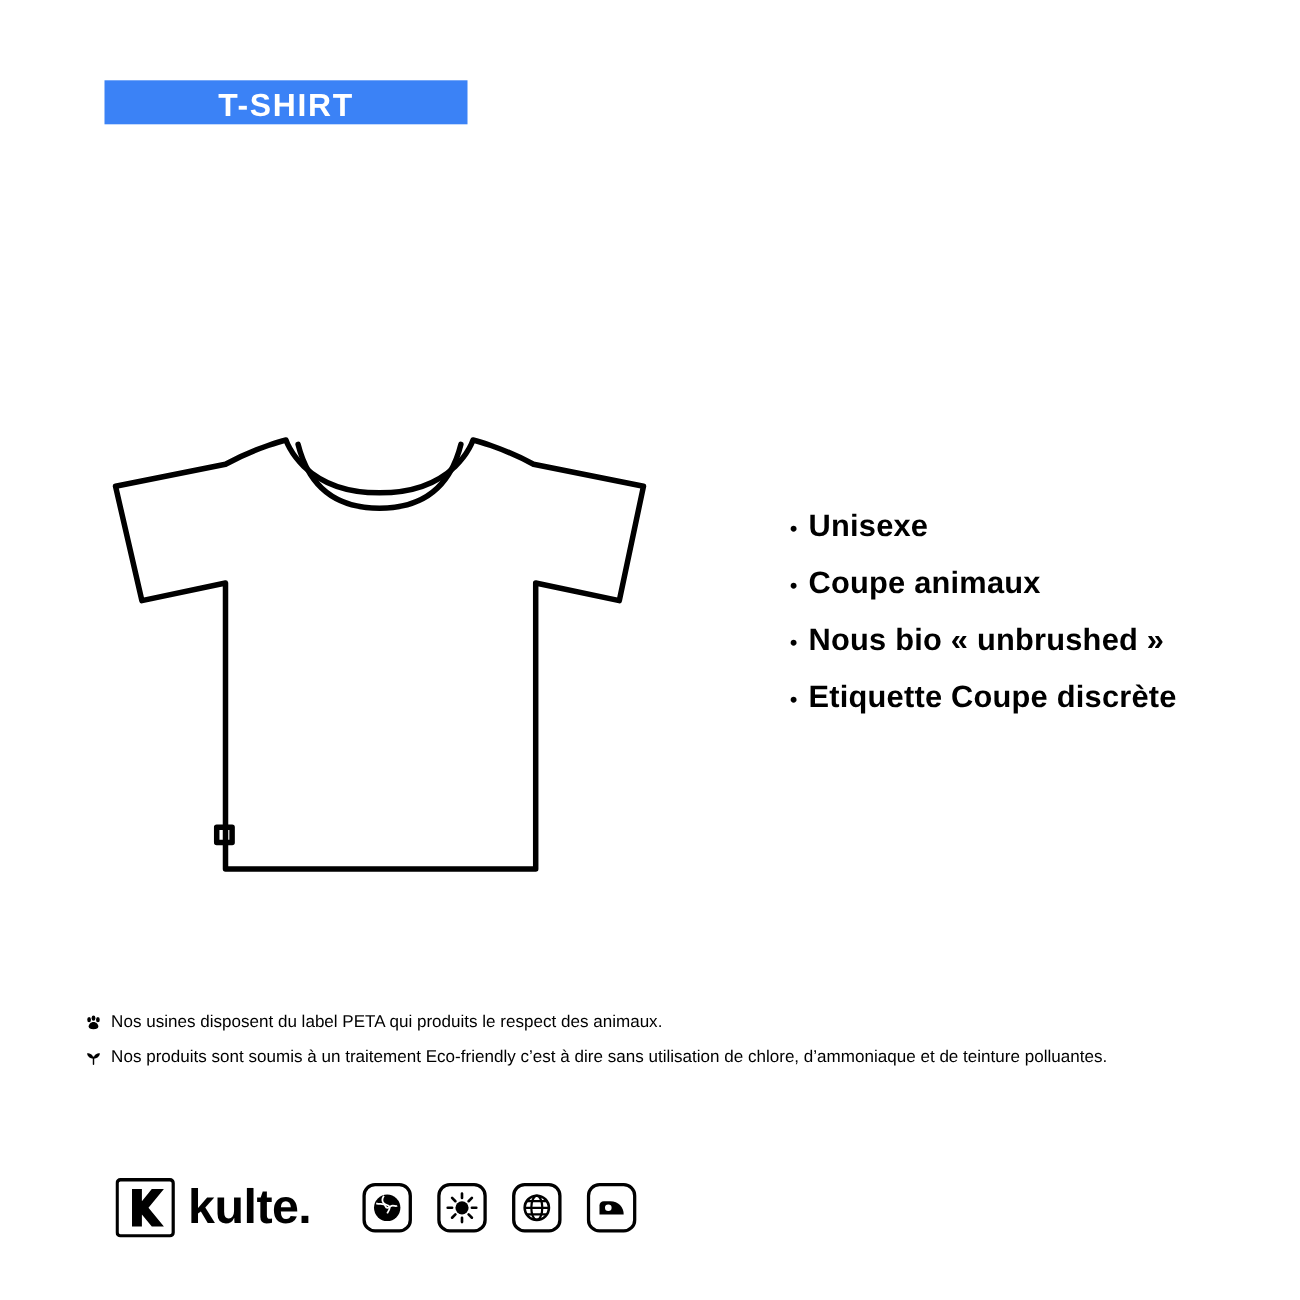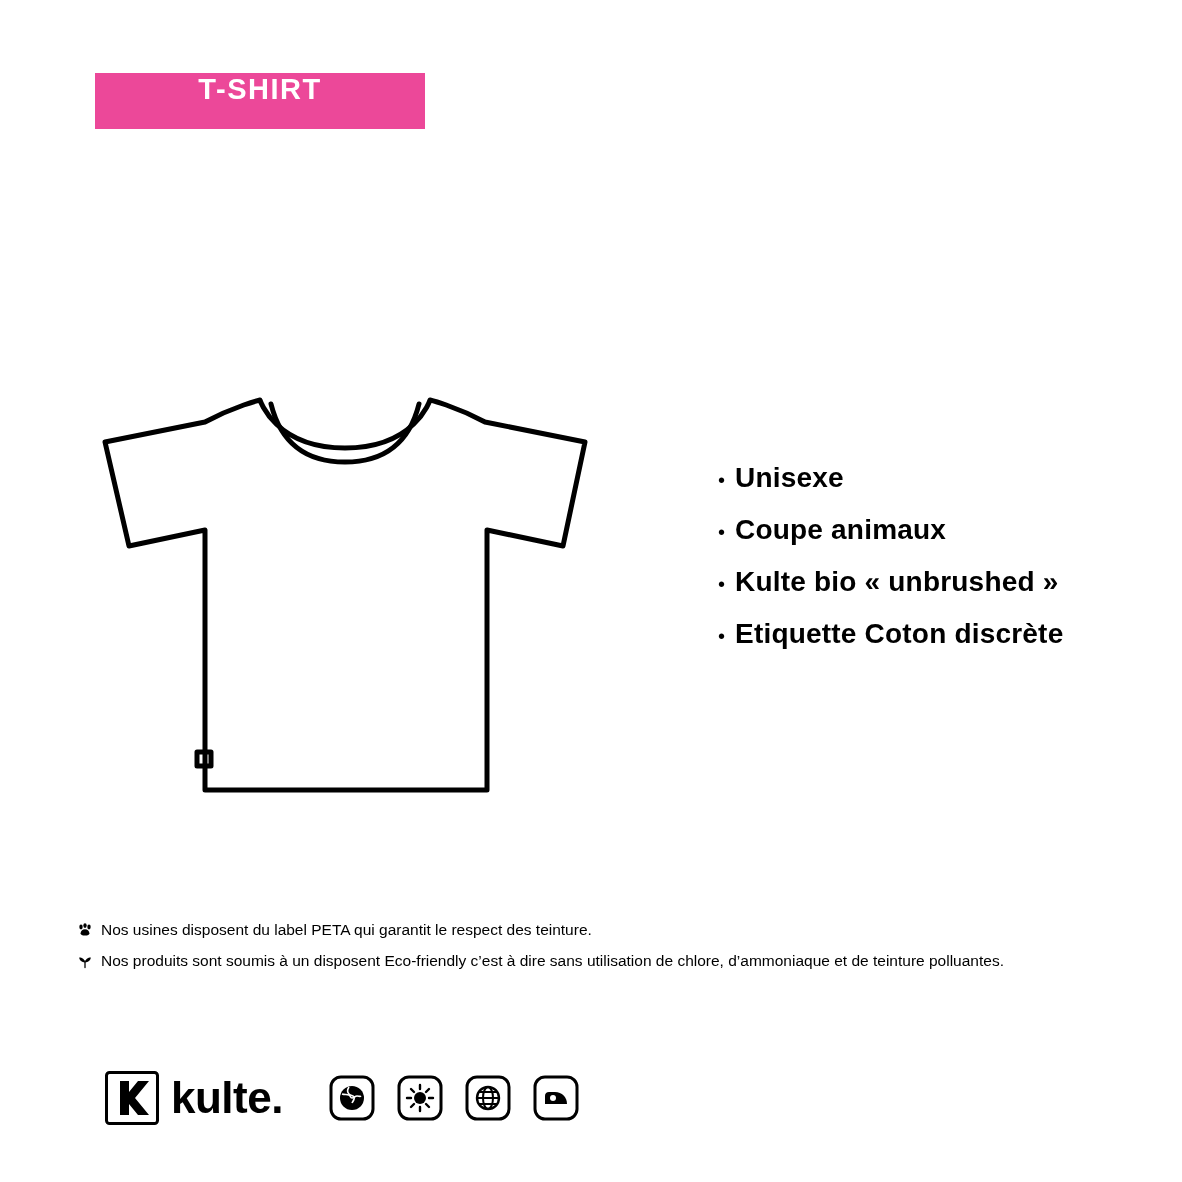--- a/index.html
+++ b/index.html
@@ -15,24 +15,24 @@
     color: #000000;
     overflow: hidden;
   }
 
   
   .title-banner {
     position: absolute;
     left: 95px;
     top: 73px;
     width: 330px;
-    height: 56px;
-    background: #ec4899;
-    display: flex;
-    align-items: flex-start;
+    height: 40px;
+    background: #3b82f6;
+    display: flex;
+    align-items: flex-end;
     justify-content: center;
   }
   .title-banner .title-text {
     color: #ffffff;
     font-size: 29px;
     font-weight: bold;
     letter-spacing: 1.5px;
     font-family: "Liberation Sans", sans-serif;
   }
 
@@ -168,52 +168,52 @@
   <div class="feature-row">
     <span class="bullet">•</span>
     <span class="feature-label">Unisexe</span>
   </div>
   <div class="feature-row">
     <span class="bullet">•</span>
     <span class="feature-label">Coupe animaux</span>
   </div>
   <div class="feature-row">
     <span class="bullet">•</span>
-    <span class="feature-label">Kulte bio « unbrushed »</span>
-  </div>
-  <div class="feature-row">
-    <span class="bullet">•</span>
-    <span class="feature-label">Etiquette Coton discrète</span>
+    <span class="feature-label">Nous bio « unbrushed »</span>
+  </div>
+  <div class="feature-row">
+    <span class="bullet">•</span>
+    <span class="feature-label">Etiquette Coupe discrète</span>
   </div>
 </div>
 
 <div class="notes">
 
   <div class="note-row">
     <span class="note-icon">
       <svg width="16" height="16" viewBox="0 0 16 16" fill="#000000" xmlns="http://www.w3.org/2000/svg">
         <ellipse cx="4" cy="5" rx="1.7" ry="2.4"></ellipse>
         <ellipse cx="8" cy="3.6" rx="1.7" ry="2.4"></ellipse>
         <ellipse cx="12" cy="5" rx="1.7" ry="2.4"></ellipse>
         <path d="M8 7.2c2.6 0 4.4 2.2 4.4 4 0 1.7-1.6 2.4-4.4 2.4S3.6 12.9 3.6 11.2c0-1.8 1.8-4 4.4-4z"></path>
       </svg>
     </span>
-    <span class="note-text">Nos usines disposent du label PETA qui garantit le respect des teinture.</span>
+    <span class="note-text">Nos usines disposent du label PETA qui produits le respect des animaux.</span>
   </div>
 
 
   <div class="note-row">
     <span class="note-icon">
       <svg width="16" height="16" viewBox="0 0 16 16" fill="none" stroke="#000000" stroke-width="1.3" stroke-linecap="round" xmlns="http://www.w3.org/2000/svg">
         <path d="M8 14.5V8"></path>
         <path d="M8 9.4C4.8 9.4 2.4 7.6 2.2 4.6c3 0 5.5 1.6 5.8 4.8z" fill="#000000" stroke="none"></path>
         <path d="M8 9.4c3.2 0 5.6-1.8 5.8-4.8-3 0-5.5 1.6-5.8 4.8z" fill="#000000" stroke="none"></path>
       </svg>
     </span>
-    <span class="note-text">Nos produits sont soumis à un disposent Eco-friendly c’est à dire sans utilisation de chlore, d’ammoniaque et de teinture polluantes.</span>
+    <span class="note-text">Nos produits sont soumis à un traitement Eco-friendly c’est à dire sans utilisation de chlore, d’ammoniaque et de teinture polluantes.</span>
   </div>
 
 </div>
 
 <div class="footer">
 
   <div class="brand">
     <span class="brand-mark">
       <svg width="54" height="54" viewBox="0 0 54 54" xmlns="http://www.w3.org/2000/svg">
         <rect x="1.5" y="1.5" width="51" height="51" rx="3" fill="none" stroke="#000000" stroke-width="3"></rect>

